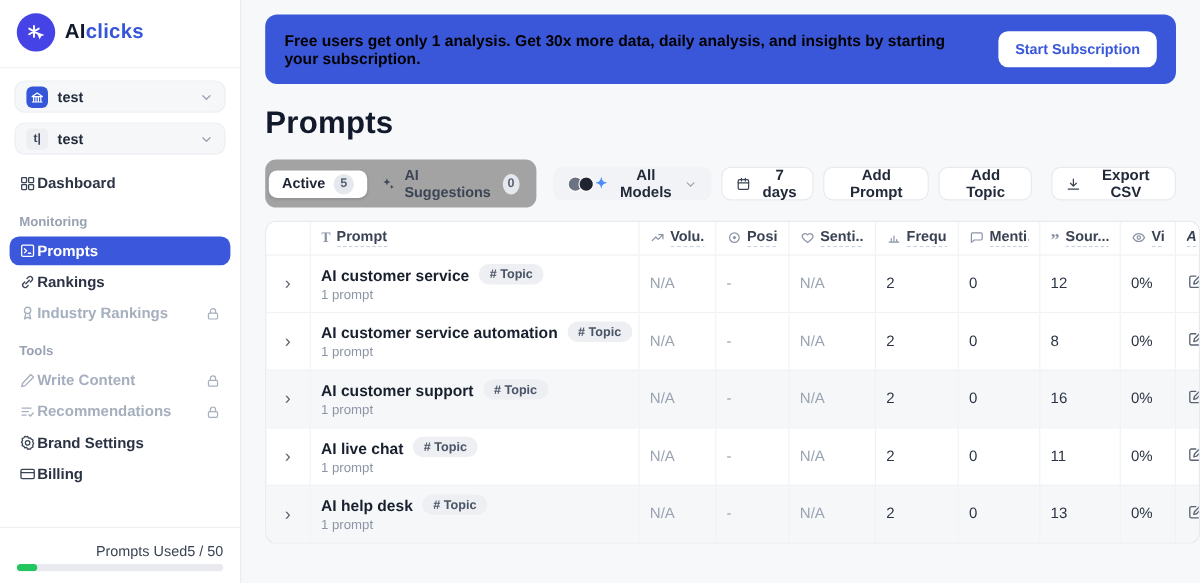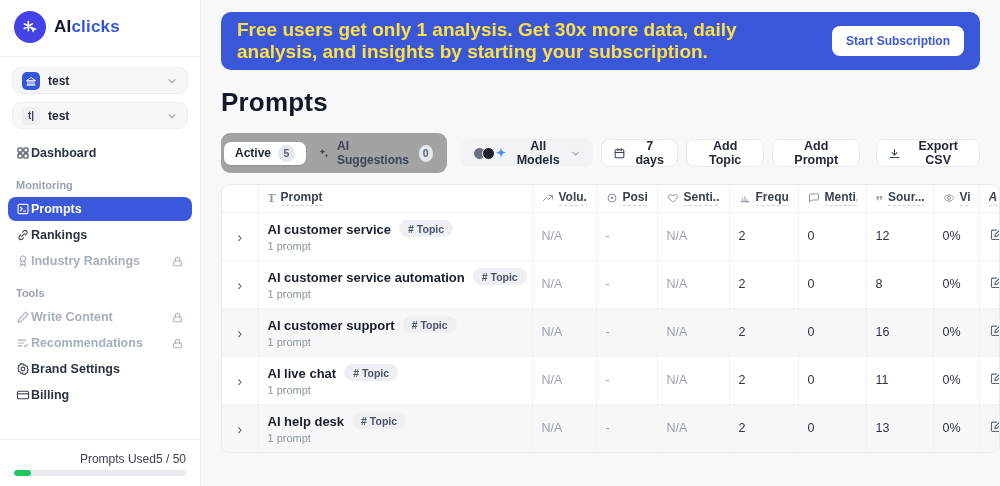--- a/index.html
+++ b/index.html
@@ -34,21 +34,21 @@
   .sb-divider { border-top:1px solid #EDEFF3; }
   .usage { padding:12px 14px 10px; }
   .usage-row { display:flex; justify-content:flex-end; font-size:12px; color:#3A4354; margin-bottom:4px; }
   .usage-row .u-val { color:#3A4354; }
   .u-track { height:6px; background:#E8EAEF; border-radius:4px; overflow:hidden; }
   .u-fill { height:100%; background:#22C55E; border-radius:4px; width:10%; }
 
   
   .main { flex:1; min-width:0; padding:12px 20px 0; }
   .banner { height:58px; background:#3A57D9; border-radius:10px; display:flex; align-items:center; gap:14px; padding:0 16px; }
-  .banner-msg { color:#fde047; font-size:19px; font-weight:700; flex:1; }
+  .banner-msg { color:#000000; font-size:13px; font-weight:700; flex:1; }
   .banner-cta { background:#FFFFFF; color:#3A57D9; font-size:12px; font-weight:700; border:none; border-radius:8px; padding:8px 14px; cursor:pointer; font-family:inherit; }
   .page-title { font-size:26px; font-weight:800; color:#12192B; margin:17px 0 15px; letter-spacing:.2px; }
 
   .filter-row { display:flex; align-items:center; gap:8px; }
   .seg { background:#a3a3a3; border-radius:9px; padding:3px; display:flex; align-items:center; }
   .seg-tab { display:flex; align-items:center; gap:7px; padding:3px 11px; border-radius:7px; font-size:12px; font-weight:700; color:#3C4554; cursor:pointer; }
   .seg-tab.on { background:#FFFFFF; box-shadow:0 1px 2px rgba(20,30,50,.12); color:#1C2434; }
   .count-badge { width:17px; height:17px; border-radius:50%; background:#E5E8ED; color:#5A6474; font-size:10.5px; font-weight:700; display:flex; align-items:center; justify-content:center; }
   .pill-btn { height:28px; display:flex; align-items:center; gap:7px; border-radius:8px; padding:0 11px; font-size:12.5px; font-weight:700; color:#222A3A; cursor:pointer; border:1px solid #E7EAEF; background:#FFFFFF; font-family:inherit; }
   .pill-btn.gray { background:#F1F3F6; border-color:#F1F3F6; }
@@ -281,22 +281,22 @@
     <button class="pill-btn">
       <span class="icn btn-icn">
         <svg width="13" height="13" viewBox="0 0 24 24" fill="none" stroke="currentColor" stroke-width="1.9" stroke-linecap="round">
             <rect x="4" y="5" width="16" height="15" rx="2"></rect>
             <path d="M4 10h16M9 3v4M15 3v4"></path>
           </svg>
       </span>
       <span>7 days</span>
     </button>
 
+    <button class="pill-btn">Add Prompt</button>
     <button class="pill-btn">Add Topic</button>
-    <button class="pill-btn">Add Prompt</button>
 
     <span class="f-spacer"></span>
 
     <button class="pill-btn">
       <span class="icn btn-icn">
         <svg width="13" height="13" viewBox="0 0 24 24" fill="none" stroke="currentColor" stroke-width="1.9" stroke-linecap="round" stroke-linejoin="round">
             <path d="M12 4v10M7.5 10.5L12 15l4.5-4.5M4 19.5h16"></path>
           </svg>
       </span>
       <span>Export CSV</span>

